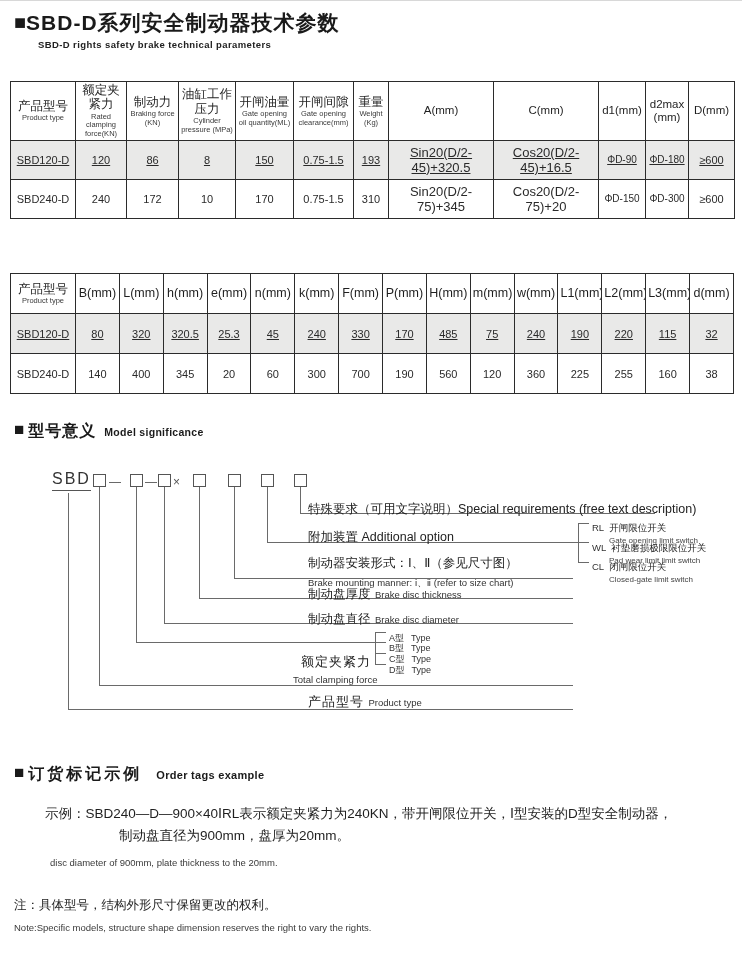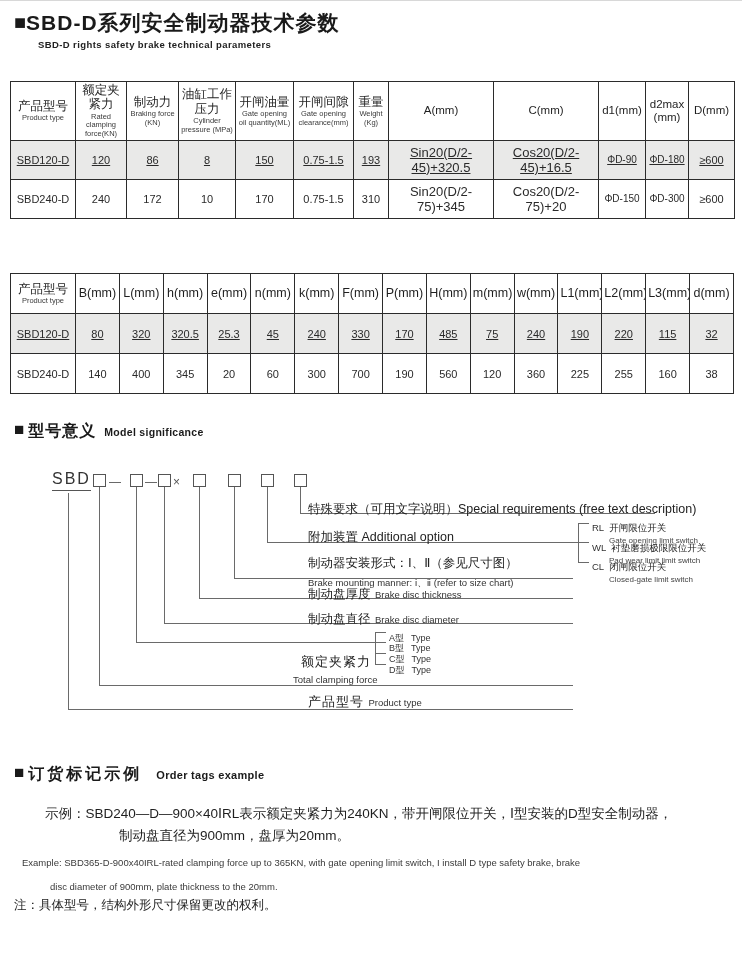--- a/index.html
+++ b/index.html
@@ -375,21 +375,21 @@
     <div class="typ" style="top:204px"><span class="typ-cn">D型</span><span class="typ-en">Type</span></div>
   </div>
 
   <div class="sec-title" id="sec4">
     <span class="bullet">■</span><span class="t-cn">订货标记示例</span><span class="t-en">Order tags example</span>
   </div>
 
   <div id="example">
     <div class="ex-cn">示例：SBD240—D—900×40ⅠRL表示额定夹紧力为240KN，带开闸限位开关，Ⅰ型安装的D型安全制动器，</div>
     <div class="ex-cn ex-cn2">制动盘直径为900mm，盘厚为20mm。</div>
-    <div class="ex-en">Example: SBD365-D-900x40IRL-rated clamping force up to 365KN, with gate opening limit switch, I install D type safety brake, brake</div>
     <div class="ex-en ex-en2">disc diameter of 900mm, plate thickness to the 20mm.</div>
   </div>
 
   <div id="note">
     <div class="note-cn">注：具体型号，结构外形尺寸保留更改的权利。</div>
+    <div class="note-en">Note:Specific models, structure shape dimension reserves the right to vary the rights.</div>
   </div>
 
 </div>
 
 </body></html>

